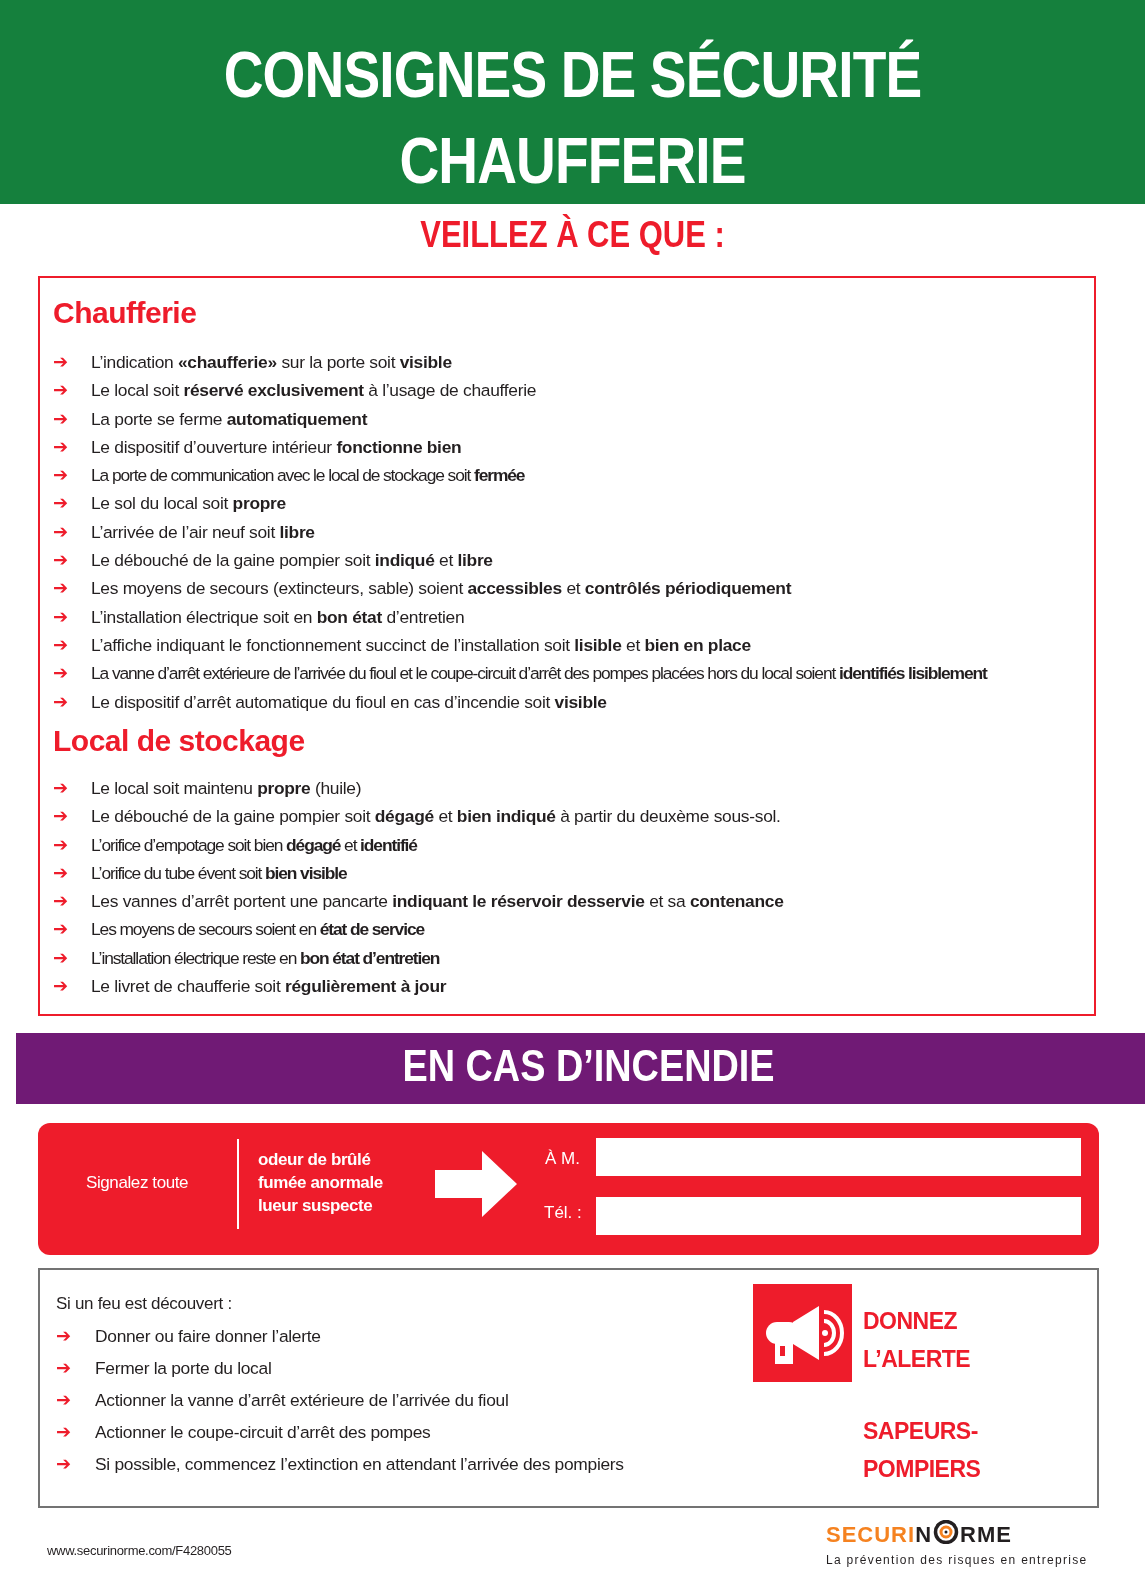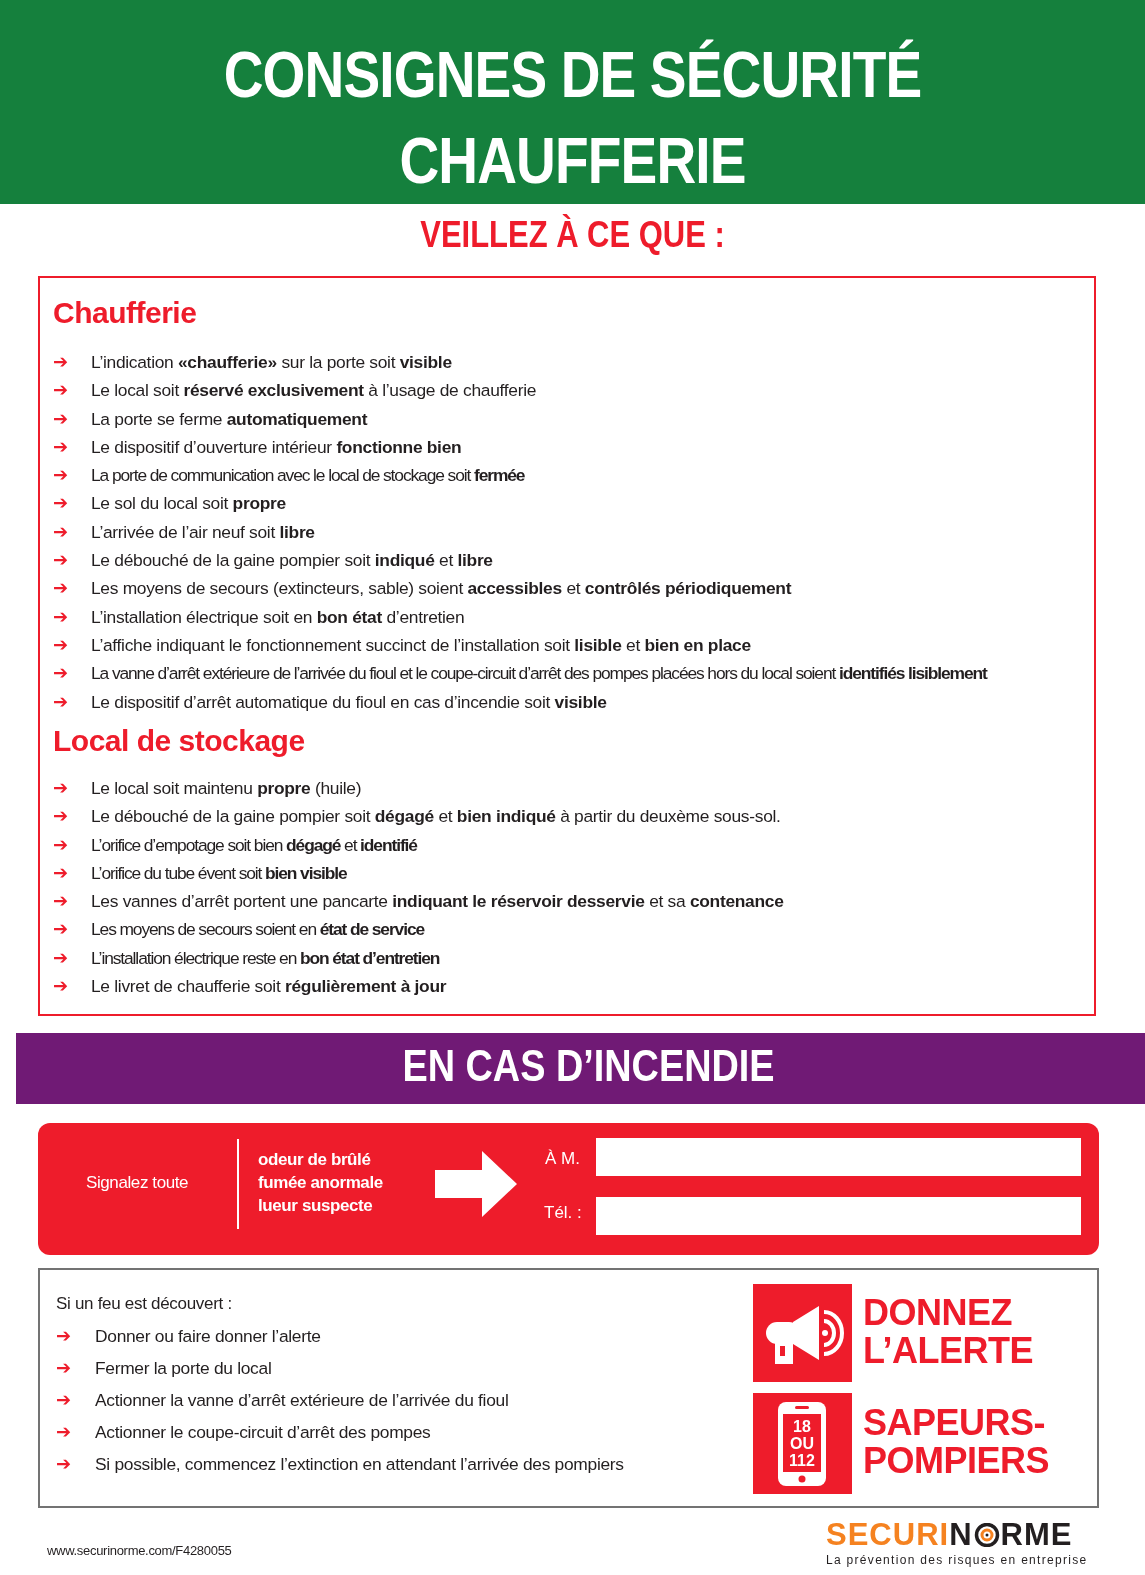--- a/index.html
+++ b/index.html
@@ -40,27 +40,27 @@
   .box2 { position: absolute; left: 38px; top: 1268px; width: 1061px; height: 240px; border: 2px solid #737373; }
   .box2 .intro { position: absolute; left: 16px; top: 24px; font-size: 17px; letter-spacing: -0.3px; }
   .box2 .list2 { position: absolute; left: 16px; top: 50px; list-style: none; }
   .box2 .list2 li { position: relative; height: 32px; font-size: 17.4px; line-height: 32px; white-space: nowrap; }
   .box2 .list2 li .arrow { position: absolute; left: 0; top: 0; color: #ee1c2b; font-weight: bold; font-size: 18px; }
   .box2 .list2 li .txt { position: absolute; left: 39px; top: 0; letter-spacing: -0.3px; }
 
   .sq { position: absolute; left: 713px; width: 99px; background: #ee1c2b; }
   .sq1 { top: 14px; height: 98px; }
   .sq2 { top: 123px; height: 101px; }
-  .alert-text { position: absolute; left: 823px; color: #ee1c2b; font-weight: bold; font-size: 36px; line-height: 38px; letter-spacing: -0.5px; }
+  .alert-text { position: absolute; left: 823px; color: #ee1c2b; font-weight: bold; font-size: 23px; line-height: 38px; letter-spacing: -0.5px; margin-top: 8px; }
   .alert-text.a1 { top: 24px; }
   .alert-text.a2 { top: 134px; }
 
   .footer-url { position: absolute; left: 47px; top: 1543px; font-size: 13px; color: #231f20; letter-spacing: -0.3px; }
   .logo { position: absolute; left: 826px; top: 1519px; width: 270px; }
-  .logo .brand { font-weight: bold; font-size: 31px; letter-spacing: 1px; line-height: 32px; }
+  .logo .brand { font-weight: bold; font-size: 22px; letter-spacing: 1px; line-height: 32px; }
   .logo .brand .orange { color: #f58220; }
   .logo .brand .dark { color: #231f20; }
   .logo .tagline { font-size: 12px; letter-spacing: 1.3px; color: #231f20; margin-top: 2px; }
 </style>
 </head>
 <body>
 
 <div class="header">
   <div class="t1">CONSIGNES DE SÉCURITÉ</div>
   <div class="t2">CHAUFFERIE</div>
@@ -214,31 +214,20 @@
       <path d="M71,37 a10,12 0 0 1 0,24" stroke="#fff" stroke-width="4" fill="none"></path>
       <path d="M71,28 a18,21 0 0 1 0,42" stroke="#fff" stroke-width="4" fill="none"></path>
       <circle cx="72" cy="49" r="3" fill="#fff"></circle>
     </svg>
   </div>
   <div class="alert-text a1">
     <div>DONNEZ</div>
     <div>L’ALERTE</div>
   </div>
 
-  <div class="sq sq2">
-    <svg width="99" height="101" viewBox="0 0 99 101">
-      <rect x="25" y="9" width="48" height="84" rx="8" fill="#fff"></rect>
-      <rect x="30" y="21" width="38" height="58" fill="#ee1c2b"></rect>
-      <rect x="42" y="13" width="14" height="3" rx="1.5" fill="#ee1c2b"></rect>
-      <circle cx="49" cy="86" r="3.5" fill="#ee1c2b"></circle>
-      <text x="49" y="39" text-anchor="middle" fill="#fff" font-family="Liberation Sans, sans-serif" font-weight="bold" font-size="16">18</text>
-      <text x="49" y="56" text-anchor="middle" fill="#fff" font-family="Liberation Sans, sans-serif" font-weight="bold" font-size="16">OU</text>
-      <text x="49" y="73" text-anchor="middle" fill="#fff" font-family="Liberation Sans, sans-serif" font-weight="bold" font-size="16">112</text>
-    </svg>
-  </div>
   <div class="alert-text a2">
     <div>SAPEURS-</div>
     <div>POMPIERS</div>
   </div>
 </div>
 
 <div class="footer-url">www.securinorme.com/F4280055</div>
 <div class="logo">
   <div class="brand">
     <span class="orange">SECURI</span><span class="dark">N</span><svg width="26" height="24" viewBox="0 0 26 24" style="vertical-align:-2px;margin:0 1px;">

